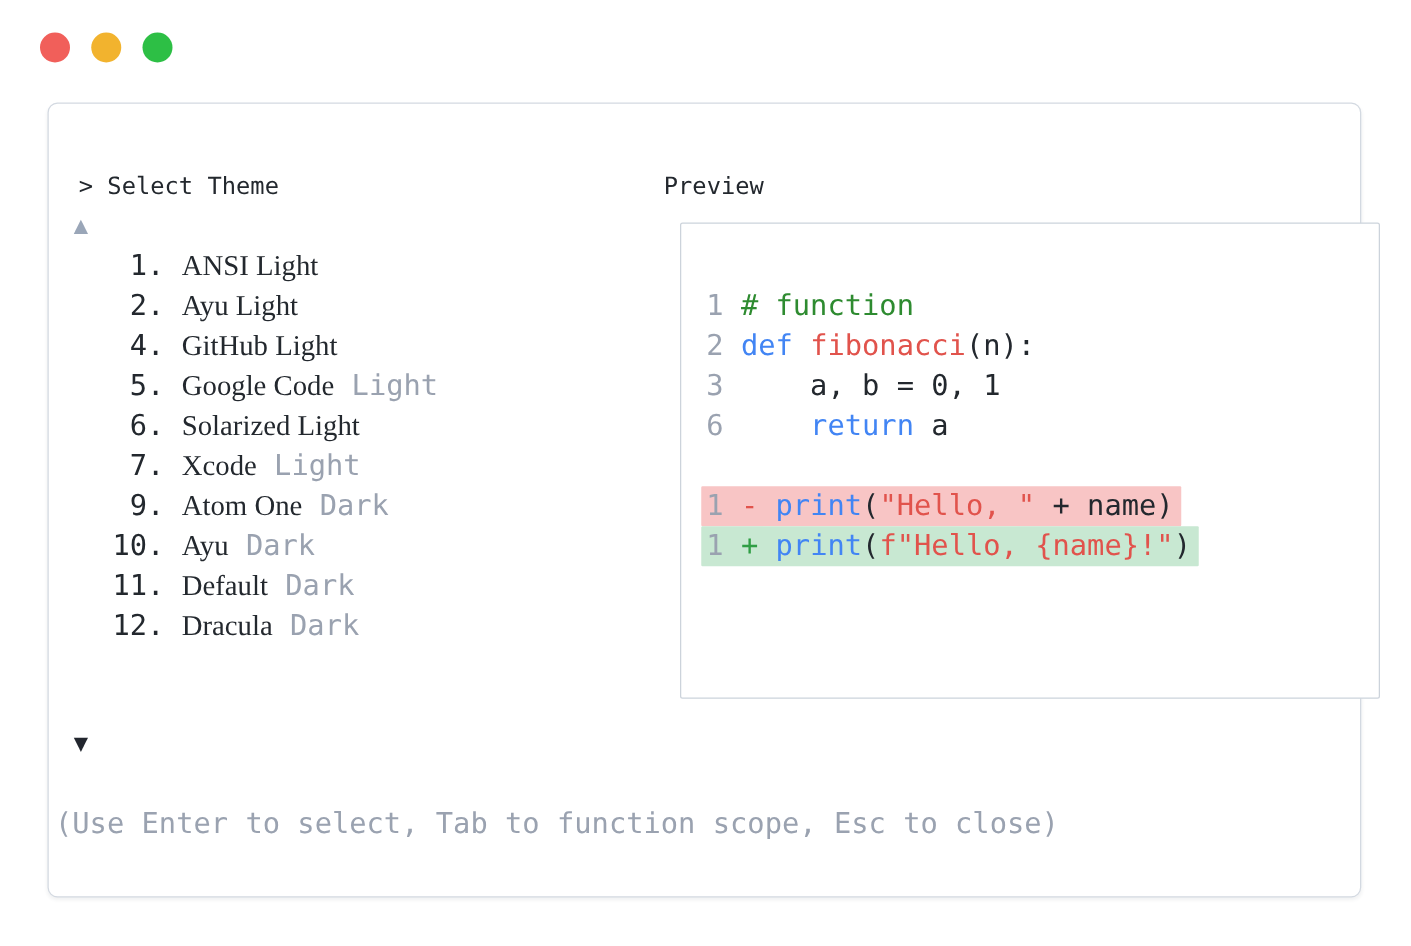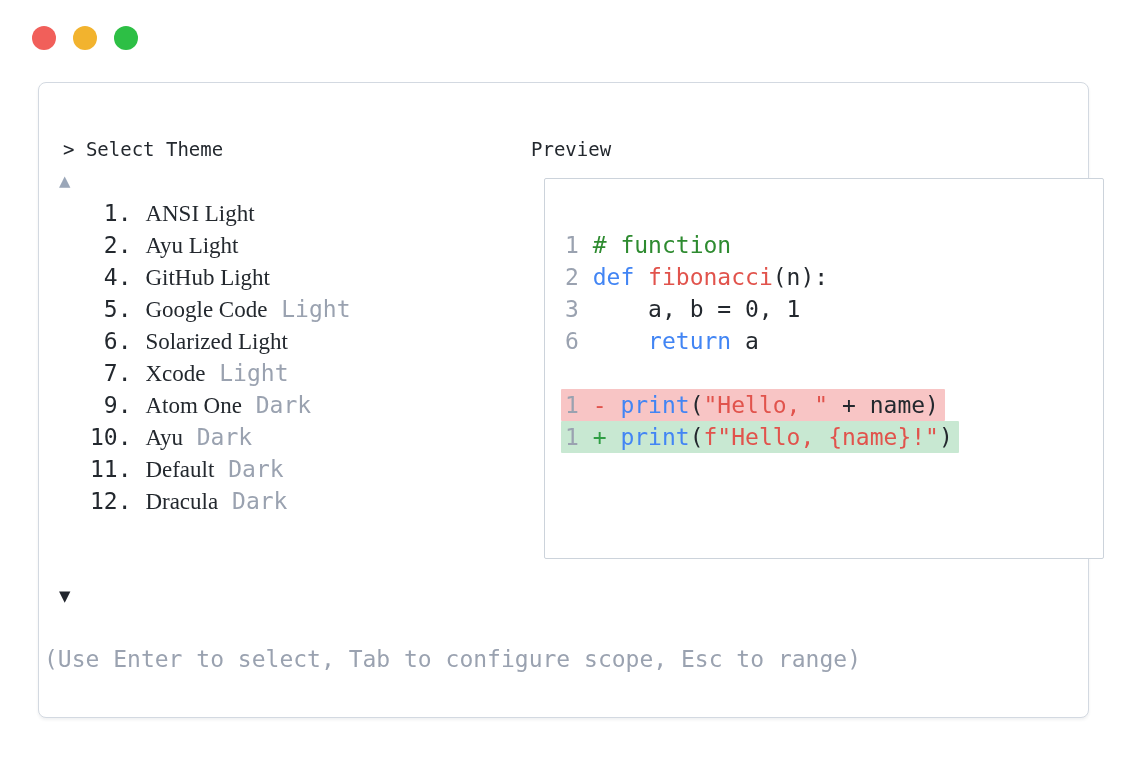--- a/index.html
+++ b/index.html
@@ -92,21 +92,21 @@
       <div class="list-row"><span class="marker"> </span><span class="num"> 6. </span><span class="name">Solarized Light</span><span class="mut"></span></div>
       <div class="list-row"><span class="marker"> </span><span class="num"> 7. </span><span class="name">Xcode</span><span class="mut"> Light</span></div>
       <div class="list-row"><span class="marker"> </span><span class="num"> 9. </span><span class="name">Atom One</span><span class="mut"> Dark</span></div>
       <div class="list-row"><span class="marker"> </span><span class="num">10. </span><span class="name">Ayu</span><span class="mut"> Dark</span></div>
       <div class="list-row"><span class="marker"> </span><span class="num">11. </span><span class="name">Default</span><span class="mut"> Dark</span></div>
       <div class="list-row"><span class="marker"> </span><span class="num">12. </span><span class="name">Dracula</span><span class="mut"> Dark</span></div>
     </div>
 
   <div class="abs scroll-icon scroll-down">▼</div>
 
-  <div class="abs hint">(Use Enter to select, Tab to configure scope, Esc to range)</div>
+  <div class="abs hint">(Use Enter to select, Tab to function scope, Esc to close)</div>
 
   <div class="abs mono preview-label">Preview</div>
 
   <div class="preview-panel">
     <div class="code-lines" id="code-lines">
         <div class="code-line"><span class="line-inner"><span class="ln">1 </span><span class="tok-cm"># function</span></span></div>
         <div class="code-line"><span class="line-inner"><span class="ln">2 </span><span class="tok-kw">def</span><span class="tok-pl"> </span><span class="tok-fn">fibonacci</span><span class="tok-pl">(n):</span></span></div>
         <div class="code-line"><span class="line-inner"><span class="ln">3 </span><span class="tok-pl">    a, b = 0, 1</span></span></div>
         <div class="code-line"><span class="line-inner"><span class="ln">6 </span><span class="tok-pl">    </span><span class="tok-kw">return</span><span class="tok-pl"> a</span></span></div>
         <div class="code-line"><span class="line-inner"><span class="ln"></span></span></div>

